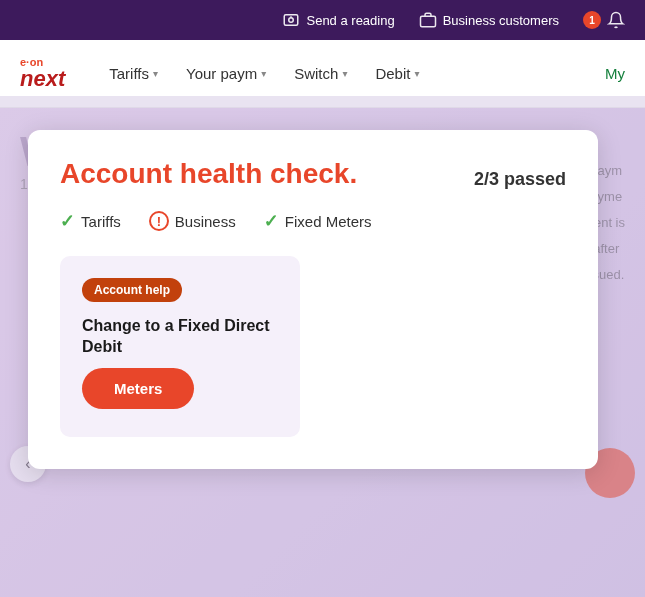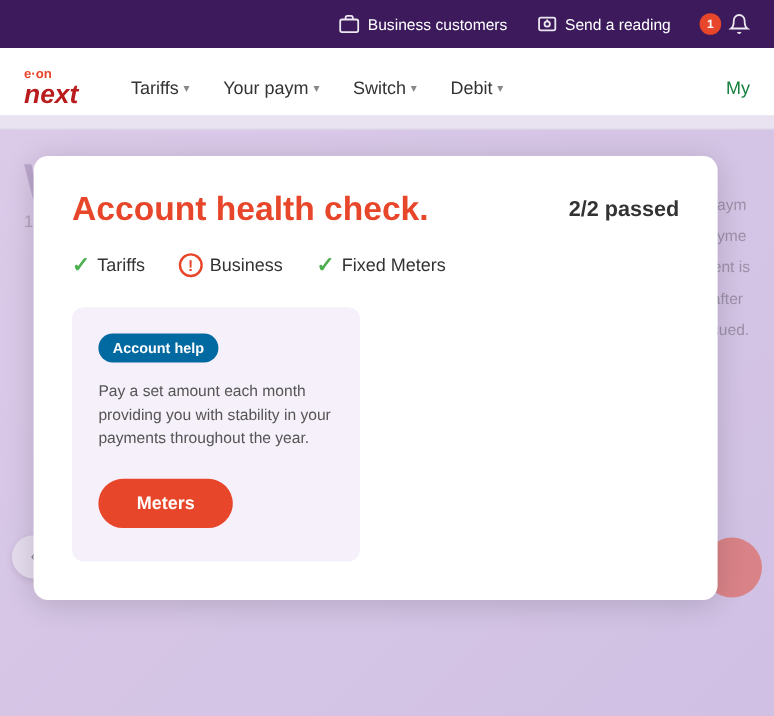--- a/index.html
+++ b/index.html
@@ -141,21 +141,21 @@
       width: 570px;
       background: white;
       border-radius: 12px;
       padding: 28px 32px 32px 32px;
       z-index: 20;
       box-shadow: 0 4px 24px rgba(0,0,0,0.15);
     }
 
     .modal-header {
       display: flex;
-      align-items: center;
+      align-items: flex-end;
       justify-content: space-between;
       margin-bottom: 20px;
       gap: 12px;
     }
     .modal-title {
       font-size: 28px;
       font-weight: bold;
       color: #e8462a;
     }
     .passed-count {
@@ -205,21 +205,21 @@
       gap: 16px;
     }
     .help-card {
       background: #f5f0fa;
       border-radius: 10px;
       padding: 22px 22px 28px 22px;
       width: 240px;
       flex-shrink: 0;
     }
     .account-help-badge {
-      background: #0369a1;
+      background: #c2410c;
       color: white;
       font-size: 12px;
       font-weight: bold;
       padding: 5px 12px;
       border-radius: 20px;
       display: inline-block;
       margin-bottom: 14px;
     }
     .card-title {
       font-size: 16px;
@@ -271,32 +271,32 @@
       opacity: 0.8;
       box-shadow: 0 2px 6px rgba(0,0,0,0.2);
     }
   </style>
 </head>
 <body>
 
 <div class="top-bar">
   <div class="top-bar-item">
     <svg class="top-bar-icon" viewBox="0 0 24 24" fill="none" stroke="white" stroke-width="2">
-      <rect x="2" y="7" width="20" height="14" rx="2"></rect>
-      <path d="M16 7V5a2 2 0 0 0-2-2h-4a2 2 0 0 0-2 2v2"></path>
-    </svg>
-    <span>Business customers</span>
-  </div>
-  <div class="top-bar-item">
-    <svg class="top-bar-icon" viewBox="0 0 24 24" fill="none" stroke="white" stroke-width="2">
       <rect x="3" y="5" width="18" height="14" rx="2"></rect>
       <circle cx="12" cy="12" r="3"></circle>
       <path d="M12 9V7"></path>
     </svg>
     <span>Send a reading</span>
+  </div>
+  <div class="top-bar-item">
+    <svg class="top-bar-icon" viewBox="0 0 24 24" fill="none" stroke="white" stroke-width="2">
+      <rect x="2" y="7" width="20" height="14" rx="2"></rect>
+      <path d="M16 7V5a2 2 0 0 0-2-2h-4a2 2 0 0 0-2 2v2"></path>
+    </svg>
+    <span>Business customers</span>
   </div>
   <div class="top-bar-item">
     <div class="notification-badge">1</div>
     <svg class="top-bar-icon" viewBox="0 0 24 24" fill="none" stroke="white" stroke-width="2">
       <path d="M18 8A6 6 0 0 0 6 8c0 7-3 9-3 9h18s-3-2-3-9"></path>
       <path d="M13.73 21a2 2 0 0 1-3.46 0"></path>
     </svg>
   </div>
 </div>
 
@@ -345,38 +345,38 @@
   <div class="nav-arrow-left">
     <span style="color:#333; font-size:16px;">‹</span>
   </div>
 </div>
 
 <div class="overlay-backdrop"></div>
 
 <div class="modal">
   <div class="modal-header">
     <div class="modal-title">Account health check.</div>
-    <div class="passed-count">2/2 passed</div>
+    <div class="passed-count">2/3 passed</div>
   </div>
 
   <div class="check-items">
     <div class="check-item">
       <span class="check-icon-pass">✓</span>
       <span class="check-label">Tariffs</span>
     </div>
     <div class="check-item">
       <div class="check-icon-warn">!</div>
       <span class="check-label">Business</span>
     </div>
     <div class="check-item">
       <span class="check-icon-pass">✓</span>
       <span class="check-label">Fixed Meters</span>
     </div>
   </div>
 
   <div class="card-area">
     <div class="help-card">
       <div class="account-help-badge">Account help</div>
-      <div class="card-desc">Pay a set amount each month providing you with stability in your payments throughout the year.</div>
+      <div class="card-title">Change to a Fixed Direct Debit</div>
       <button class="switch-btn">Meters</button>
     </div>
   </div>
 </div>
 
 </body></html>

